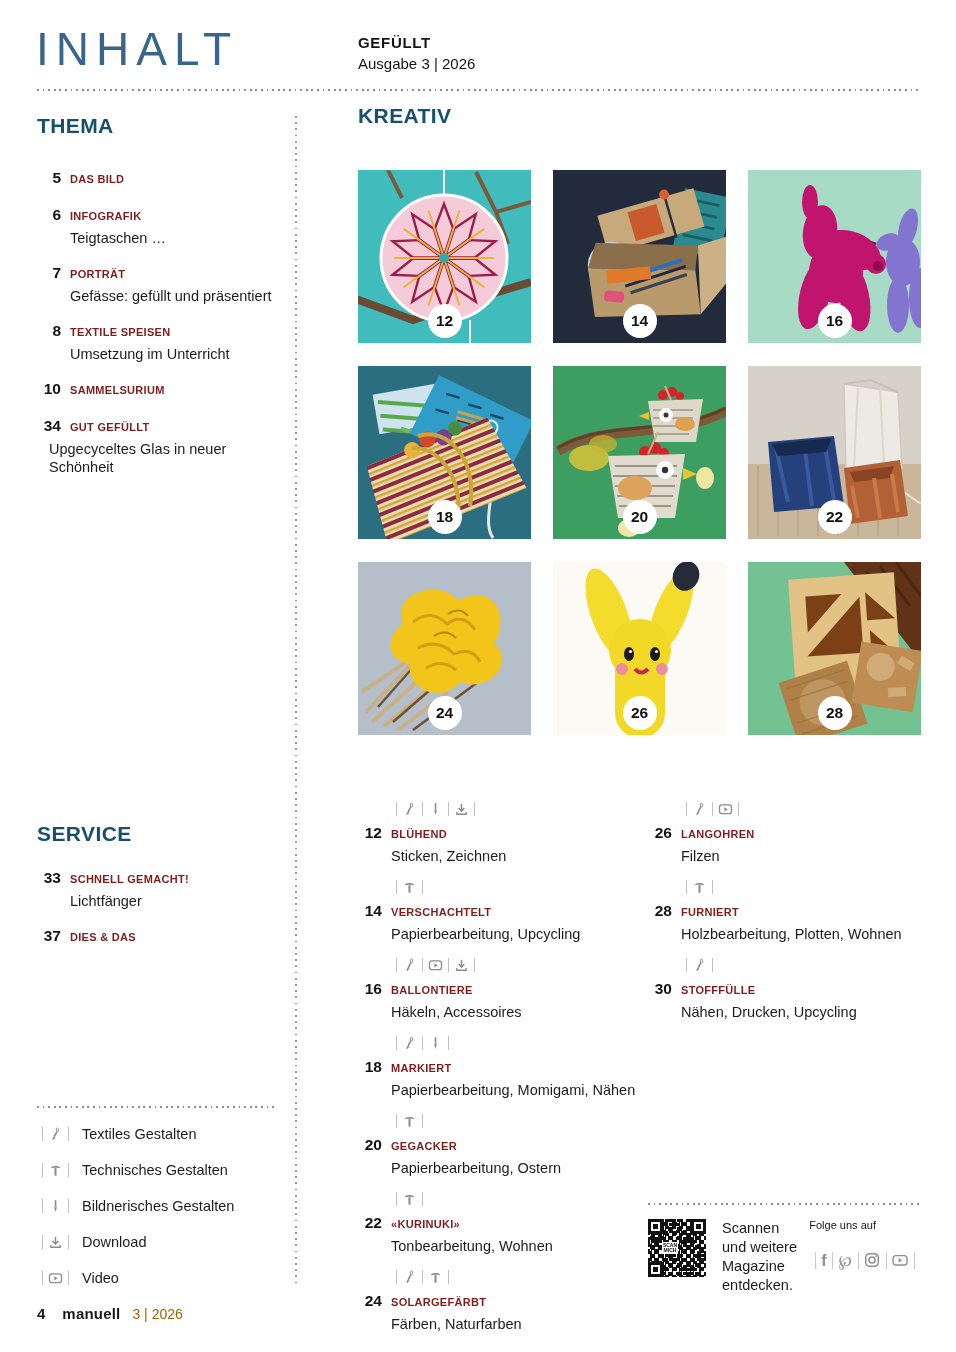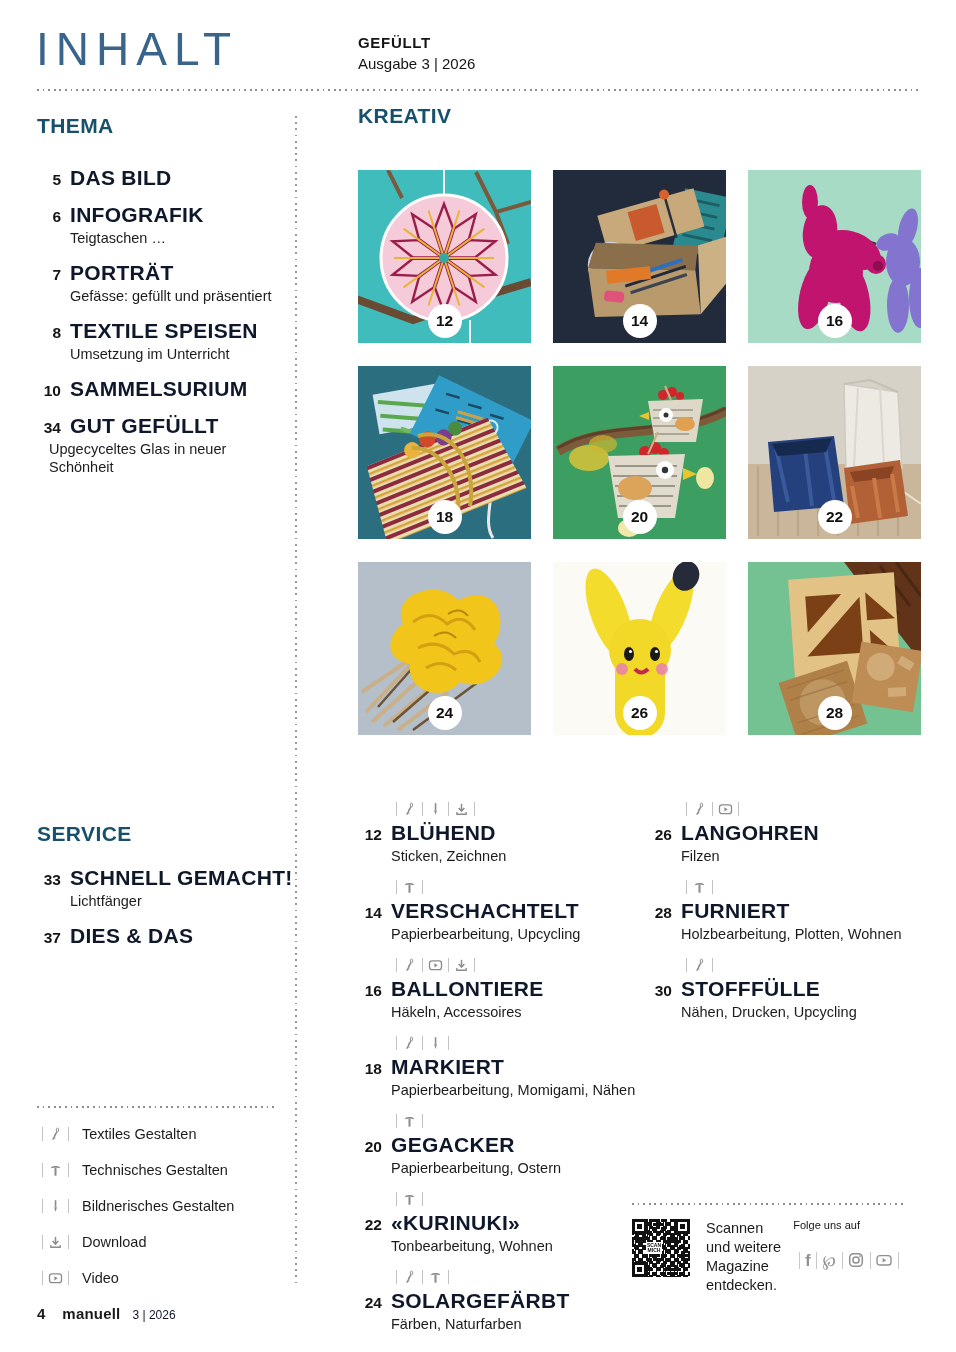--- a/index.html
+++ b/index.html
@@ -20,21 +20,21 @@
   .toprule{position:absolute;left:37px;top:89px;width:883px;}
 
   
   .sec-h{font-size:21px;font-weight:700;color:#17506d;letter-spacing:0.4px;}
   .toc{position:absolute;width:258px;}
   .toc .sec-h{margin-bottom:30px;}
   .toc-item{margin-bottom:16px;}
   .line{display:flex;align-items:baseline;line-height:19px;}
   .num{display:inline-block;width:24px;min-width:24px;text-align:right;font-weight:700;
        font-size:15.5px;color:#141414;margin-right:9px;}
-  .ttl{font-weight:700;font-size:21px;color:#0f172a;letter-spacing:0.3px;}
+  .ttl{font-weight:700;font-size:11px;color:#7f1d1d;letter-spacing:0.3px;}
   .sub{font-size:14.5px;line-height:18px;color:#1c1c1c;margin-left:33px;margin-top:3px;}
 
   
   .kreativ-h{position:absolute;left:358px;top:104px;}
   .grid{position:absolute;left:358px;top:170px;display:grid;
         grid-template-columns:repeat(3,173px);gap:23px 22px;}
   .tile{position:relative;width:173px;height:173px;overflow:hidden;margin:0;padding:0;}
   .tile svg{display:block;width:173px;height:173px;}
   .badge{position:absolute;left:50%;bottom:5px;transform:translateX(-50%);
          width:34px;height:34px;border-radius:50%;background:#fff;
@@ -52,21 +52,21 @@
 
   
   .service{top:822px;left:37px;}
   .service .sec-h{margin-bottom:22px;}
   .legend{position:absolute;left:37px;top:1106px;width:238px;}
   .legend-row{display:flex;align-items:center;margin-top:16px;height:20px;}
   .legend-row .icon-row{margin:0;}
   .legend-label{font-size:14.5px;color:#1c1c1c;margin-left:8px;}
 
   
-  .promo{position:absolute;left:632px;top:1203px;width:272px;}
+  .promo{position:absolute;left:648px;top:1203px;width:272px;}
   .promo-row{display:flex;margin-top:14px;}
   .qr{position:relative;width:58px;height:58px;flex:0 0 58px;
       background:
         repeating-conic-gradient(#111 0 25%,transparent 0 50%) 0 0/7px 7px,
         repeating-conic-gradient(#111 0 25%,transparent 0 50%) 2px 3px/9px 9px,
         #fff;}
   .qf{position:absolute;width:15px;height:15px;border:3px solid #111;background:#fff;
       display:flex;align-items:center;justify-content:center;box-sizing:border-box;}
   .qf::after{content:"";width:5px;height:5px;background:#111;}
   .qf.tl{left:0;top:0;}.qf.tr{right:0;top:0;}.qf.bl{left:0;bottom:0;}
@@ -78,21 +78,21 @@
   .social-row{display:flex;align-items:center;height:20px;}
   .social-row .isep{height:17px;background:#c8c8c8;margin:0 5.5px;}
   .sglyph{font-size:16px;line-height:17px;color:#8f8f8f;font-weight:700;}
   .sglyph.pn{font-weight:400;}
   .sicon{width:16px;height:16px;}
 
   
   .footer{position:absolute;left:37px;top:1305px;display:flex;align-items:baseline;}
   .f-num{font-weight:700;font-size:15px;margin-right:17px;}
   .f-mag{font-weight:700;font-size:15px;margin-right:12px;letter-spacing:0.2px;}
-  .f-issue{font-size:12px;color:#0f172a;}
+  .f-issue{font-size:14px;color:#a16207;}
 </style>
 </head>
 <body>
 
 <div class="page">
 
   <div class="inhalt">INHALT</div>
   <div class="issue">
     <div class="issue-name">GEFÜLLT</div>
     <div class="issue-info">Ausgabe 3 | 2026</div>

